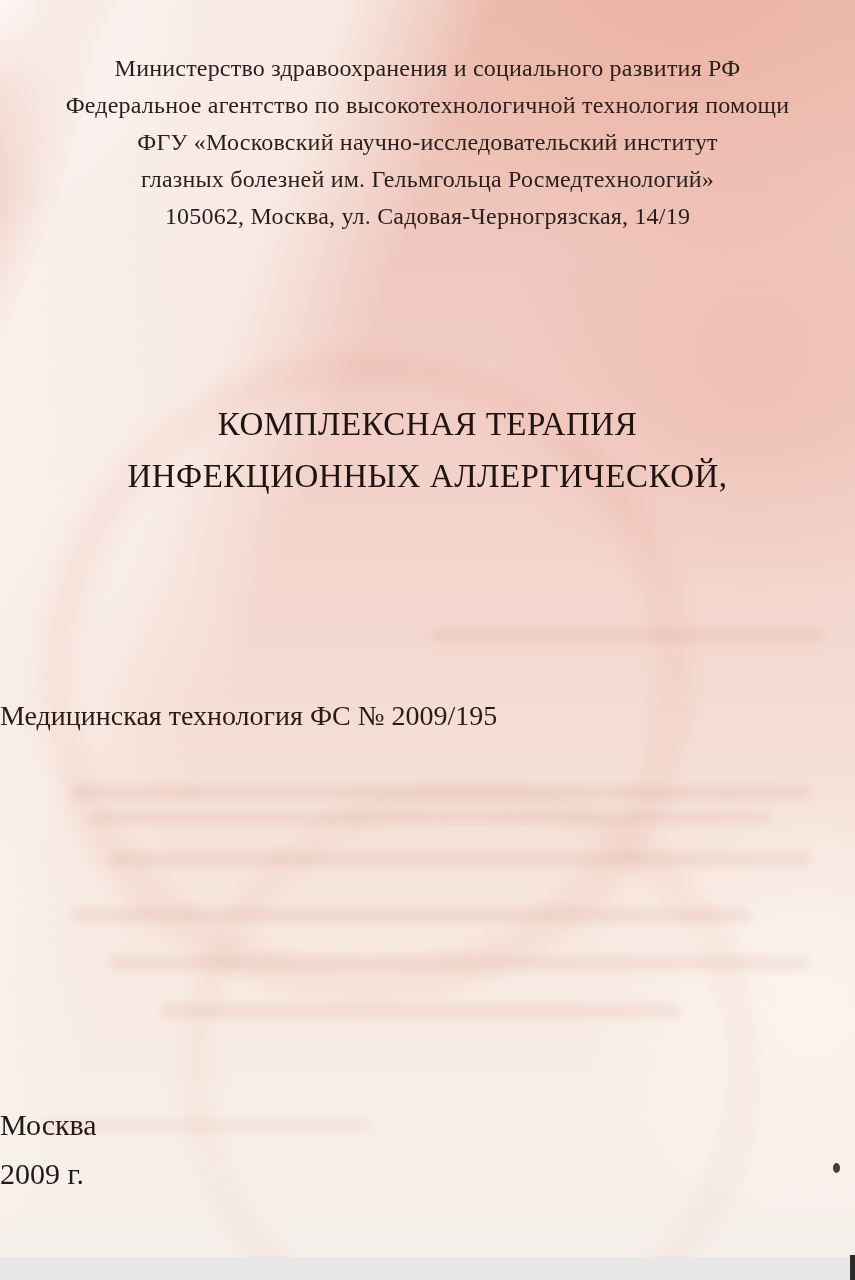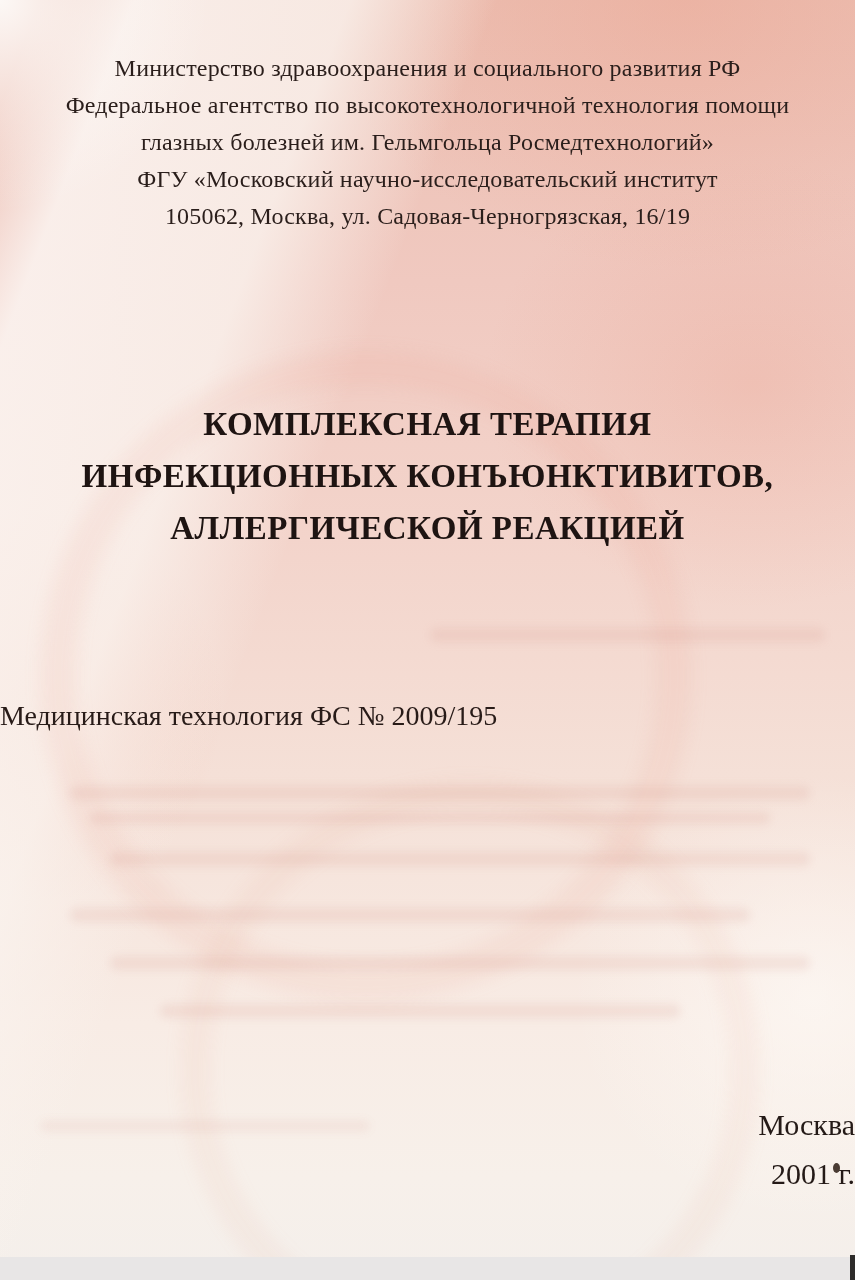--- a/index.html
+++ b/index.html
@@ -53,29 +53,29 @@
   .corner-bar{position:absolute;left:850px;top:1255px;width:5px;height:25px;background:#2e2c2b;}
 
   .publisher{
     position:absolute;left:0;right:0;top:50px;
     text-align:center;font-size:24px;line-height:37px;
     color:#2a1e1b;letter-spacing:0.2px;
   }
   .doc-title{
     position:absolute;left:0;right:0;top:398px;
     text-align:center;font-size:33px;line-height:52px;
-    font-weight:bold;color:#1e1412;letter-spacing:0.5px;
+    font-weight:normal;color:#1e1412;letter-spacing:0.5px;
   }
   .subtitle{
     position:absolute;left:0;right:0;top:700px;
     font-size:28px;color:#281b18;
   }
   .imprint{
     position:absolute;left:0;right:0;top:1100px;
-    text-align:right;font-size:30px;line-height:49px;color:#241a17;
+    text-align:left;font-size:30px;line-height:49px;color:#241a17;
   }
 </style>
 </head>
 <body>
 
 <div class="page">
 
   <div class="layer layer-topright"></div>
   <div class="layer layer-midright"></div>
   <div class="layer layer-leftmid"></div>
@@ -94,31 +94,30 @@
   <div class="ghost" style="left:160px;top:1004px;width:520px;"></div>
   <div class="ghost" style="left:40px;top:1120px;width:330px;height:12px;opacity:0.7;"></div>
 
   <div class="scan-strip"></div>
   <div class="speck"></div>
   <div class="corner-bar"></div>
 
   <div class="publisher">
     <div>Министерство здравоохранения и социального развития РФ</div>
     <div>Федеральное агентство по высокотехнологичной технология помощи</div>
+    <div>ФГУ «Московский научно-исследовательский институт</div>
     <div>глазных болезней им. Гельмгольца Росмедтехнологий»</div>
-    <div>ФГУ «Московский научно-исследовательский институт</div>
-    <div>105062, Москва, ул. Садовая-Черногрязская, 16/19</div>
+    <div>105062, Москва, ул. Садовая-Черногрязская, 14/19</div>
   </div>
 
   <div class="doc-title">
     <div>КОМПЛЕКСНАЯ ТЕРАПИЯ</div>
-    <div>ИНФЕКЦИОННЫХ КОНЪЮНКТИВИТОВ,</div>
-    <div>АЛЛЕРГИЧЕСКОЙ РЕАКЦИЕЙ</div>
+    <div>ИНФЕКЦИОННЫХ АЛЛЕРГИЧЕСКОЙ,</div>
   </div>
 
   <div class="subtitle">Медицинская технология ФС № 2009/195</div>
 
   <div class="imprint">
     <div>Москва</div>
-    <div>2001 г.</div>
+    <div>2009 г.</div>
   </div>
 
 </div>
 
 </body></html>

